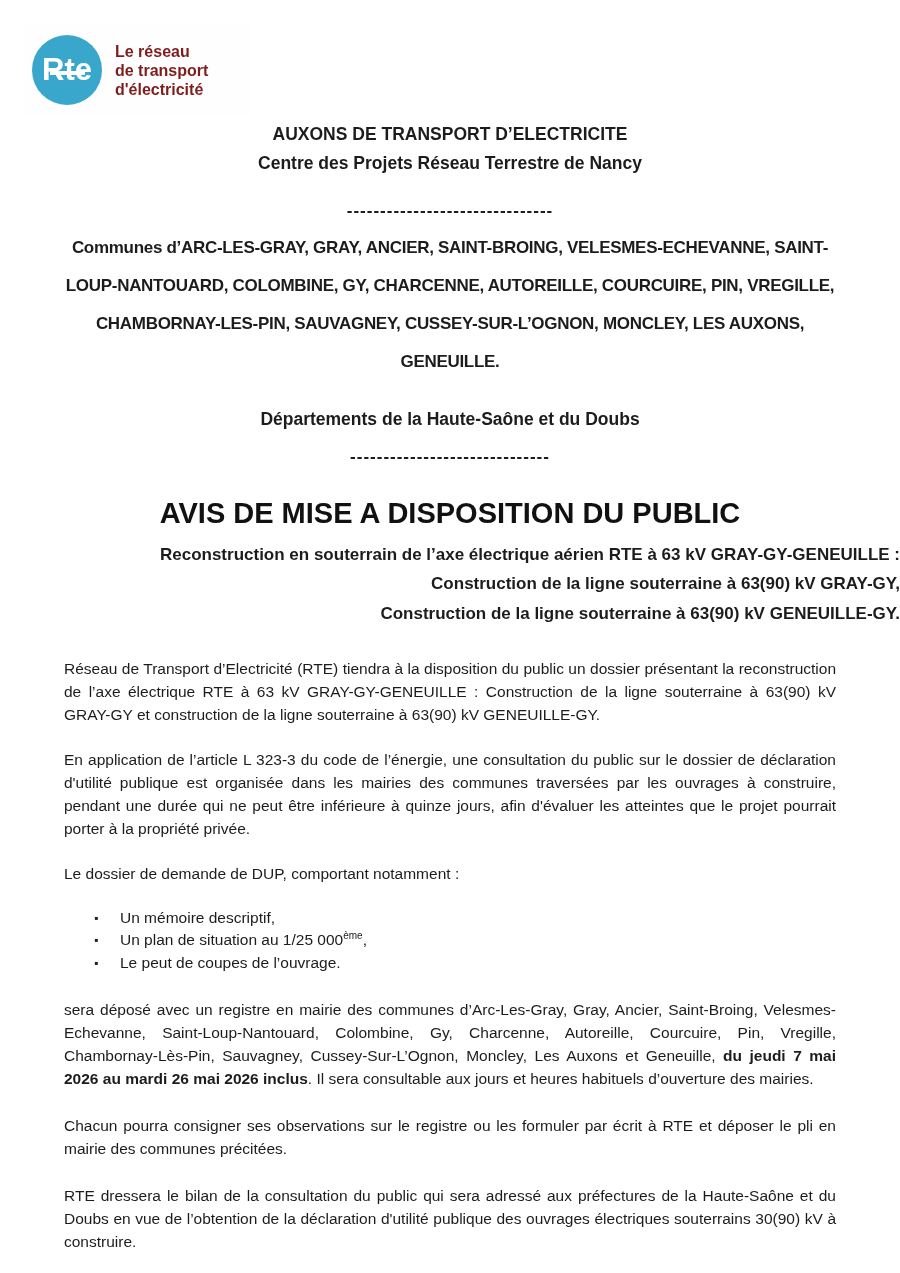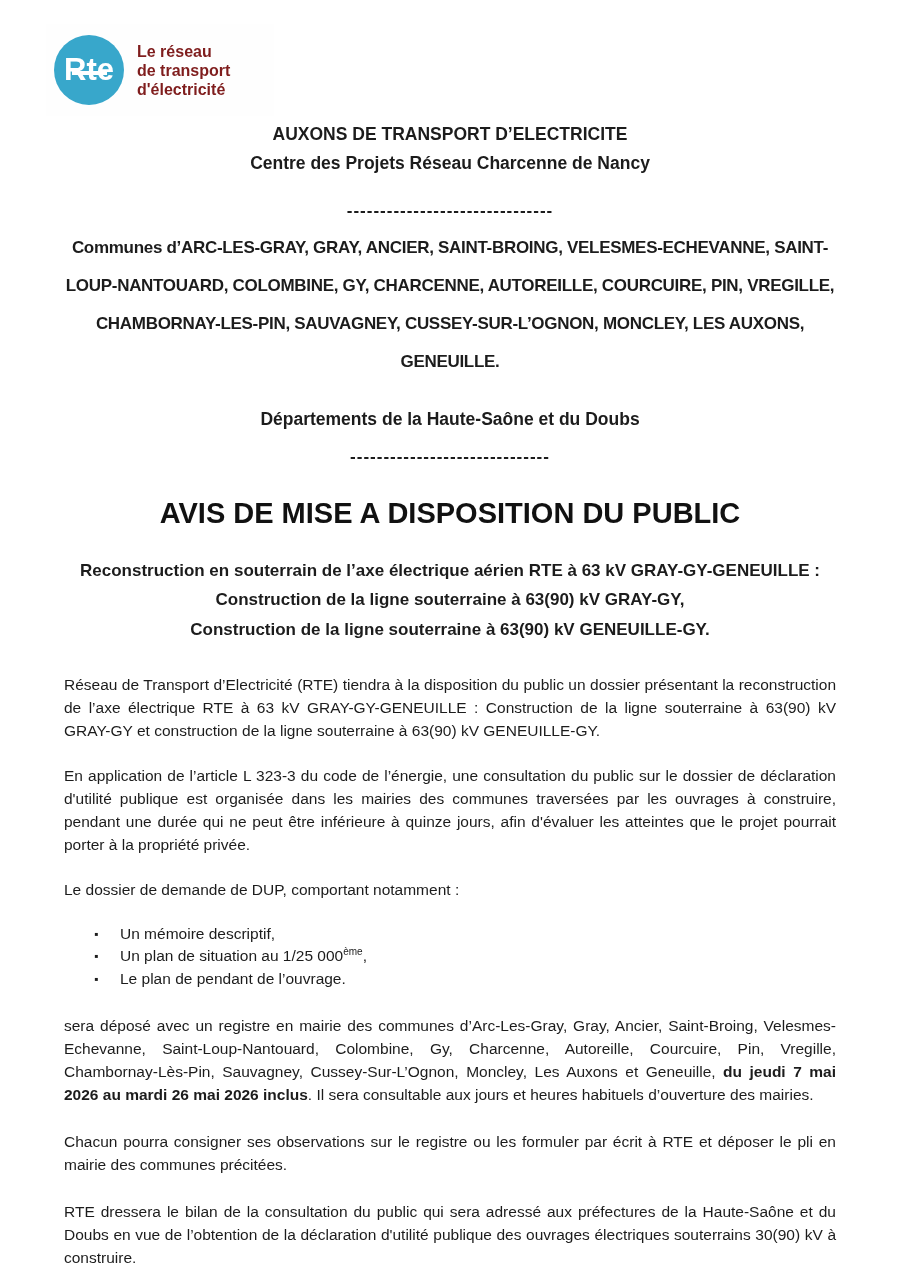--- a/index.html
+++ b/index.html
@@ -1,21 +1,21 @@
 <!DOCTYPE html>
 <html><head>
 <meta charset="utf-8">
 <style>
   * { margin:0; padding:0; box-sizing:border-box; }
   html,body { width:900px; height:1273px; background:#ffffff; overflow:hidden; }
   body { font-family:"Liberation Sans", sans-serif; color:#1c1c1c; }
   .page { position:relative; width:900px; height:1273px; background:#ffffff; }
 
   
-  .logo { position:absolute; left:46px; top:24px; width:228px; height:92px;
+  .logo { position:absolute; left:24px; top:24px; width:228px; height:92px;
           display:flex; align-items:center; gap:13px; padding:6px 8px;
           background:#fefefe; }
   .logo-circle { width:70px; height:70px; border-radius:50%; background:#38a7cb;
                  color:#ffffff; display:flex; align-items:center; justify-content:center;
                  font-size:31px; font-weight:bold; position:relative; flex:0 0 auto; }
   .logo-circle .bar { position:absolute; left:26%; width:50%; top:51%; height:4px;
                       background:#ffffff; }
   .logo-tagline { color:#7f1d1d; font-size:16px; line-height:19px; font-weight:bold; }
 
   .content { padding-top:120px; }
@@ -24,21 +24,21 @@
                line-height:29px; }
   .sep-top { margin-top:18px; }
   .communes { margin:4px auto 0 auto; max-width:784px; text-align:center;
               font-weight:bold; font-size:17px; line-height:38px;
               font-stretch:condensed; letter-spacing:-0.3px; }
   .departements { margin-top:24px; text-align:center; font-weight:bold;
                   font-size:17.5px; line-height:29px; }
   .sep-bottom { margin-top:8px; }
   .main-title { text-align:center; font-weight:bold; font-size:29px; line-height:44px;
                 color:#111111;margin-top:20px; }
-  .subtitle { margin-top:21px; text-align:center; font-weight:bold; font-size:17px;
+  .subtitle { margin-top:5px; text-align:right; font-weight:bold; font-size:17px;
               line-height:29.3px; }
 
   .body-text { padding:0 64px; font-size:15.5px; line-height:23px; text-align:justify;margin-top:29px; }
   .body-text p { margin-top:22px; }
   .body-text p.first { margin-top:18px; }
   .body-text p.gap { margin-top:24px; }
   ul.dossier-list { list-style:none; margin-top:22px; }
   ul.dossier-list li { position:relative; padding-left:56px; line-height:22.5px;
                        text-align:left; }
   ul.dossier-list li .sq { position:absolute; left:30px; top:0; font-size:12px; }
@@ -58,21 +58,21 @@
     <div class="logo-tagline">
       <div>Le réseau</div>
       <div>de transport</div>
       <div>d'électricité</div>
     </div>
   </div>
 
   <div class="content">
 
     <div class="org-line">AUXONS DE TRANSPORT D’ELECTRICITE</div>
-    <div class="org-line">Centre des Projets Réseau Charcenne de Nancy</div>
+    <div class="org-line">Centre des Projets Réseau Terrestre de Nancy</div>
 
     <div class="separator sep-top">-------------------------------</div>
 
     <div class="communes">Communes d’ARC-LES-GRAY, GRAY, ANCIER, SAINT-BROING, VELESMES-ECHEVANNE, SAINT-LOUP-NANTOUARD, COLOMBINE, GY, CHARCENNE, AUTOREILLE, COURCUIRE, PIN, VREGILLE, CHAMBORNAY-LES-PIN, SAUVAGNEY, CUSSEY-SUR-L’OGNON, MONCLEY, LES AUXONS, GENEUILLE.</div>
 
     <div class="departements">Départements de la Haute-Saône et du Doubs</div>
 
     <div class="separator sep-bottom">------------------------------</div>
 
     <div class="main-title">AVIS DE MISE A DISPOSITION DU PUBLIC</div>
@@ -95,21 +95,21 @@
         <li>
           <span class="sq">▪</span>
           <span>Un mémoire descriptif,</span>
         </li>
         <li>
           <span class="sq">▪</span>
           <span>Un plan de situation au 1/25 000</span><sup>ème</sup><span>,</span>
         </li>
         <li>
           <span class="sq">▪</span>
-          <span>Le plan de pendant de l’ouvrage.</span>
+          <span>Le peut de coupes de l’ouvrage.</span>
         </li>
       </ul>
 
       <p class="gap"><span>sera déposé avec un registre en mairie des communes d’Arc-Les-Gray, Gray, Ancier, Saint-Broing, Velesmes-Echevanne, Saint-Loup-Nantouard, Colombine, Gy, Charcenne, Autoreille, Courcuire, Pin, Vregille, Chambornay-Lès-Pin, Sauvagney, Cussey-Sur-L’Ognon, Moncley, Les Auxons et Geneuille, </span><span class="bold">du jeudi 7 mai 2026 au mardi 26 mai 2026 inclus</span><span>. Il sera consultable aux jours et heures habituels d’ouverture des mairies.</span></p>
 
       <p class="gap">Chacun pourra consigner ses observations sur le registre ou les formuler par écrit à RTE et déposer le pli en mairie des communes précitées.</p>
 
       <p class="gap">RTE dressera le bilan de la consultation du public qui sera adressé aux préfectures de la Haute-Saône et du Doubs en vue de l’obtention de la déclaration d'utilité publique des ouvrages électriques souterrains 30(90) kV à construire.</p>
 
     </div>

